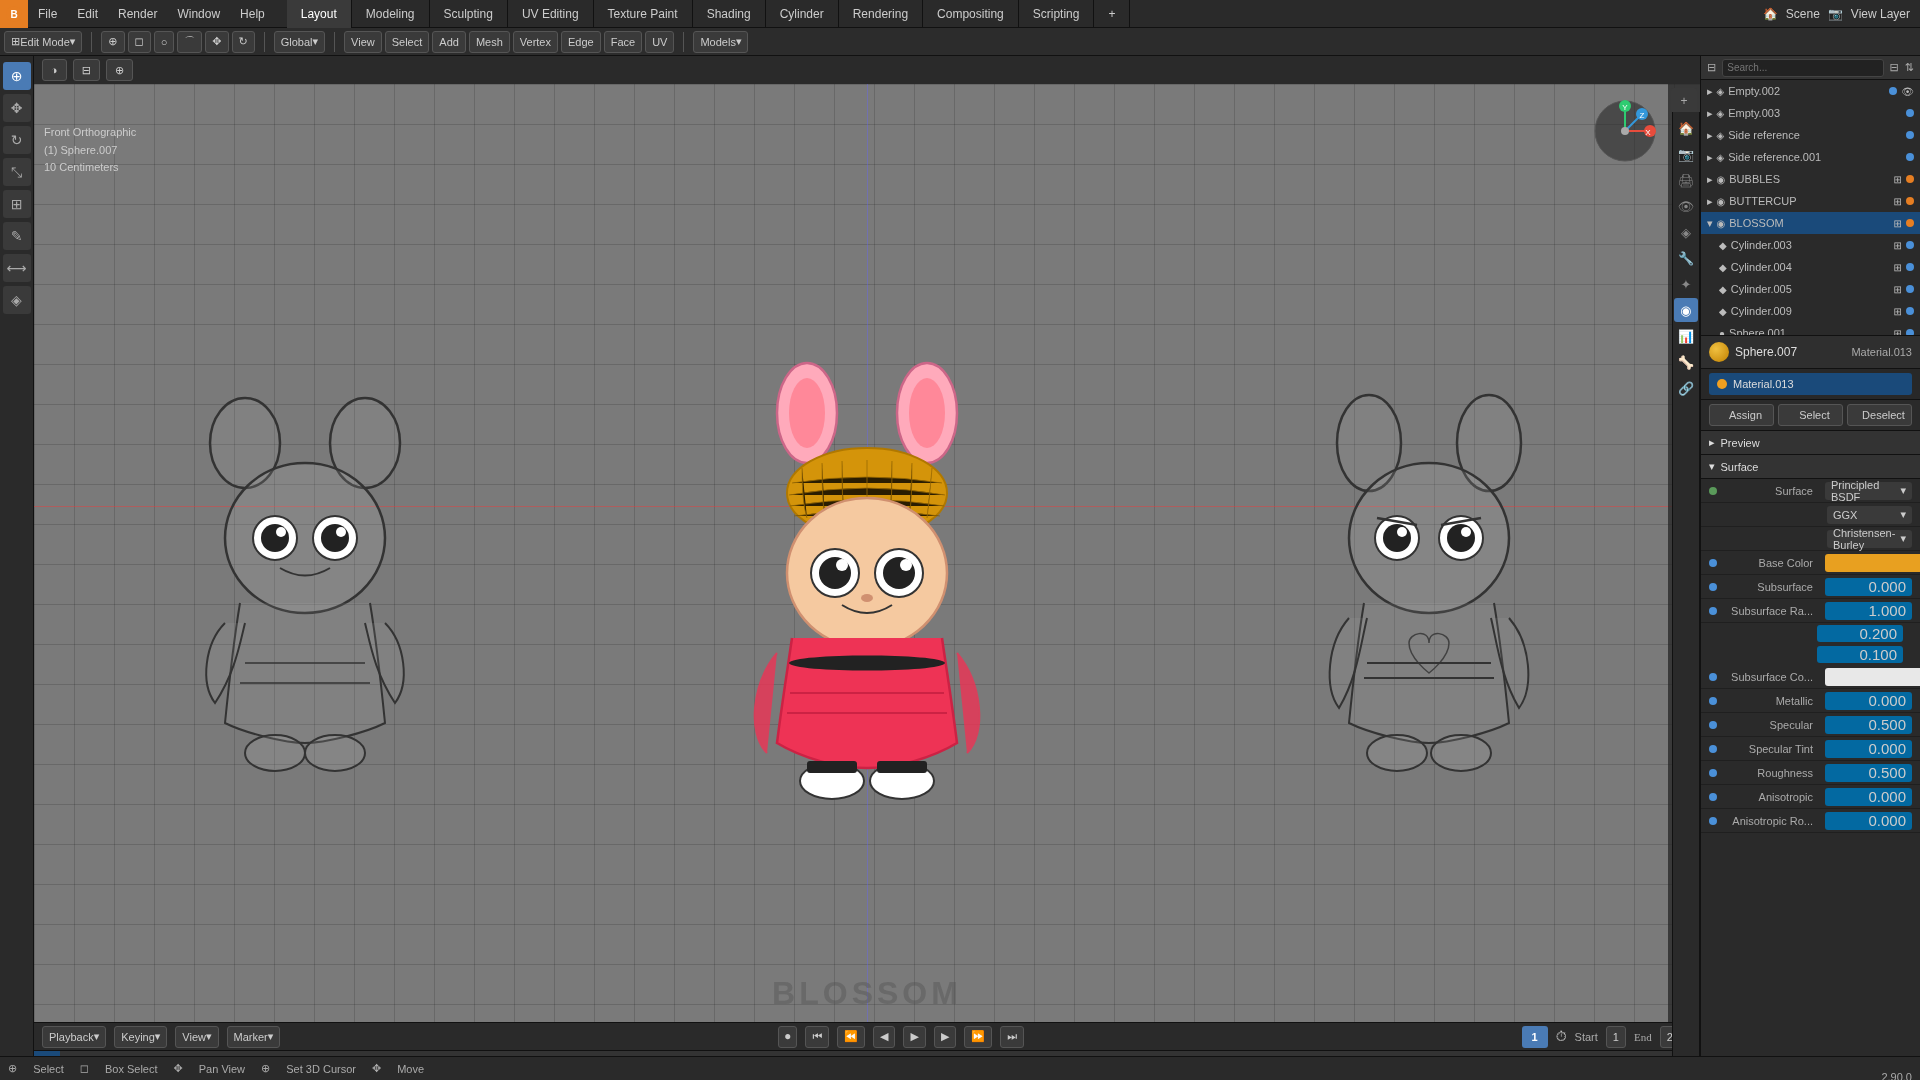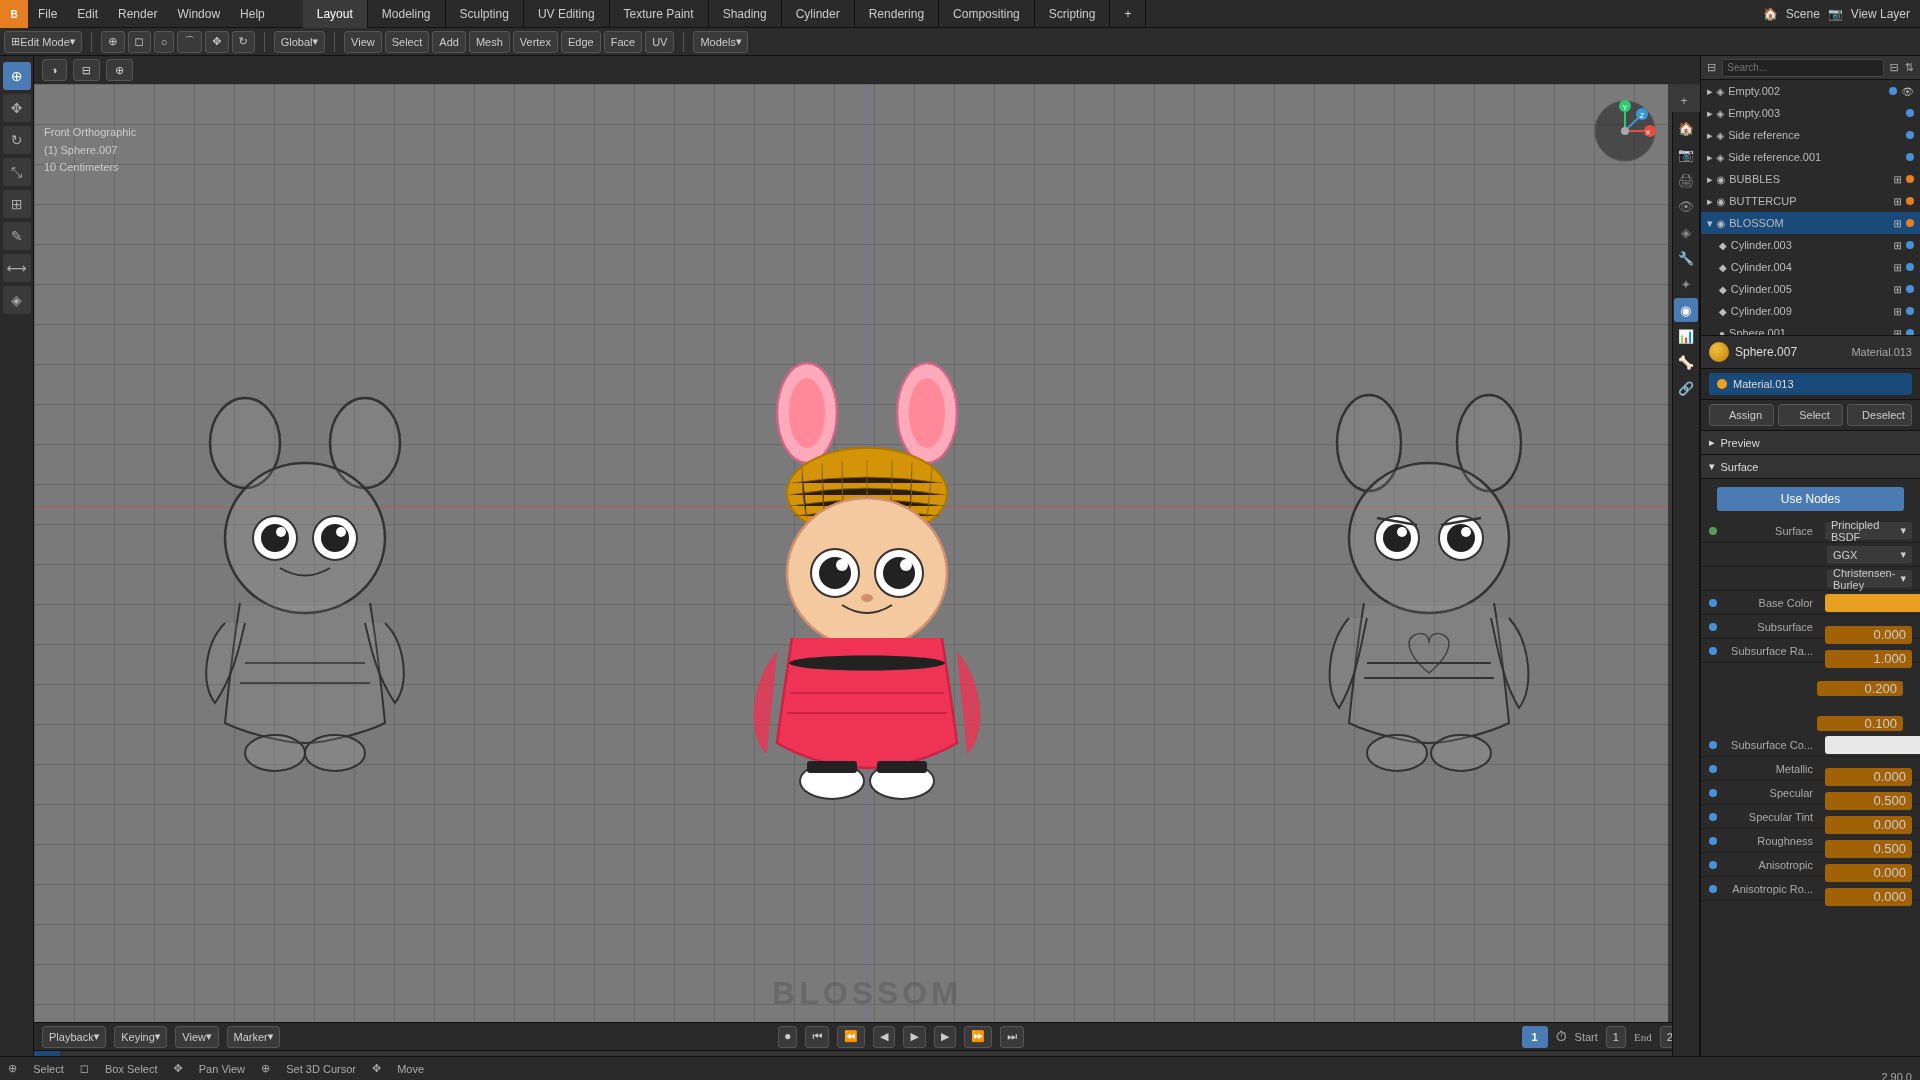--- a/index.html
+++ b/index.html
@@ -37,21 +37,21 @@
       height: 28px;
       display: flex; align-items: center;
       cursor: pointer;
       font-size: 12px;
       color: #ccc;
     }
 
     .workspace-tabs {
       display: flex;
       align-items: center;
-      margin-left: 28px;
+      margin-left: 12px;
       height: 28px;
     }
     .workspace-tab {
       padding: 0 14px;
       height: 28px;
       display: flex; align-items: center;
       cursor: pointer;
       font-size: 12px;
       color: #ccc;
       border-right: 1px solid #111;
@@ -430,27 +430,26 @@
     .prop-label {
       font-size: 11px;
       color: #aaa;
       flex: 0 0 100px;
       text-align: right;
       padding-right: 8px;
     }
     .prop-value {
       flex: 1;
       height: 18px;
-      background: #a16207;
+      background: #0369a1;
       border-radius: 3px;
       display: flex; align-items: center; justify-content: flex-end;
       padding: 0 6px;
-      font-size: 13px;
+      font-size: 15px;
       color: #ccc;
-      margin-top: 16px;
     }
     .prop-color-swatch {
       width: 18px; height: 18px;
       border-radius: 3px;
       flex-shrink: 0;
       cursor: pointer;
     }
     .prop-dot {
       width: 8px; height: 8px;
       border-radius: 50%;
@@ -1004,23 +1003,20 @@
       <div class="prop-section-header">
         <span>▸</span>
         <span>Preview</span>
       </div>
 
       <div class="prop-section-header">
         <span>▾</span>
         <span>Surface</span>
       </div>
 
-      <div style="padding: 4px 8px;">
-        <button class="use-nodes-btn">Use Nodes</button>
-      </div>
 
       <div class="prop-row">
         <div class="prop-dot green"></div>
         <span class="prop-label">Surface</span>
         <div class="prop-dropdown">
           <span>Principled BSDF</span>
           <span>▾</span>
         </div>
       </div>
 

